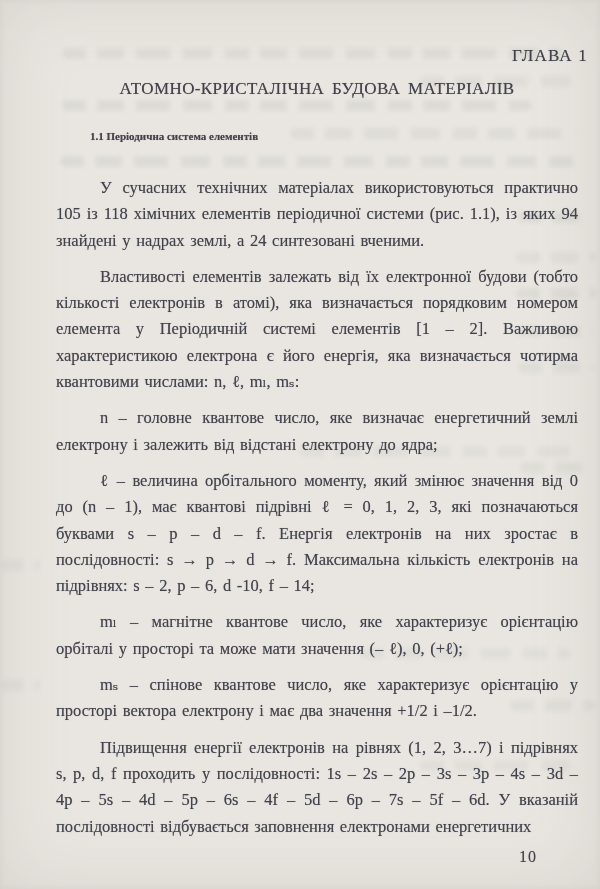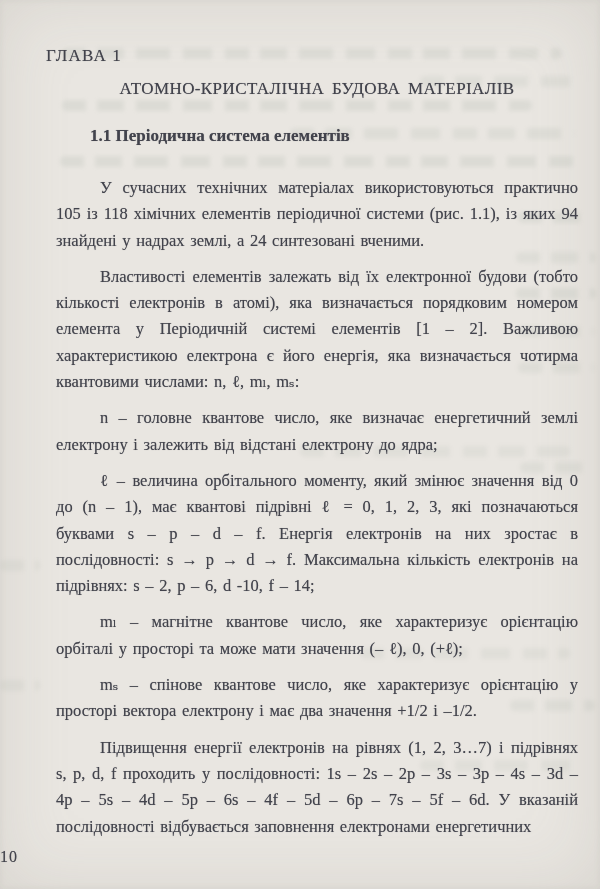--- a/index.html
+++ b/index.html
@@ -23,60 +23,60 @@
     color: var(--ink);
   }
   .content {
     position: absolute;
     left: 46px;
     top: 0;
     width: 542px;
   }
   .chapter-label {
     margin-top: 44px;
-    text-align: left;
+    text-align: right;
     font-size: 17px;
     line-height: 24px;
     letter-spacing: 1.2px;
     text-shadow: 0 0 0.7px rgba(66,67,76,0.55);
   }
   .chapter-title {
     margin: 8px 0 0 0;
     text-align: center;
     font-size: 17px;
     line-height: 26px;
     font-weight: normal;
     letter-spacing: 0.4px;
     word-spacing: 3px;
     text-shadow: 0 0 0.7px rgba(66,67,76,0.6);
   }
   .section-heading {
     margin: 21px 0 0 0;
-    font-size: 17px;
+    font-size: 11px;
     line-height: 26px;
     font-weight: bold;
     text-indent: 44px;
     text-shadow: 0 0 0.7px rgba(66,67,76,0.6);
   }
   .body-text { margin-top: 26px; }
   .body-text p {
     margin: 10px;
     font-size: 16.5px;
     line-height: 26.3px;
     text-align: justify;
     text-indent: 44px;
     word-spacing: 1.5px;
     text-shadow: 0 0 0.7px rgba(66,67,76,0.5);
   }
   .page-number {
     position: absolute;
     top: 845px;
     left: 0;
     width: 537px;
-    text-align: left;
+    text-align: right;
     font-size: 16px;
     line-height: 24px;
     letter-spacing: 1px;
     text-shadow: 0 0 0.7px rgba(66,67,76,0.5);
   }
   
   .ghost {
     position: absolute;
     height: 11px;
     border-radius: 5px;

